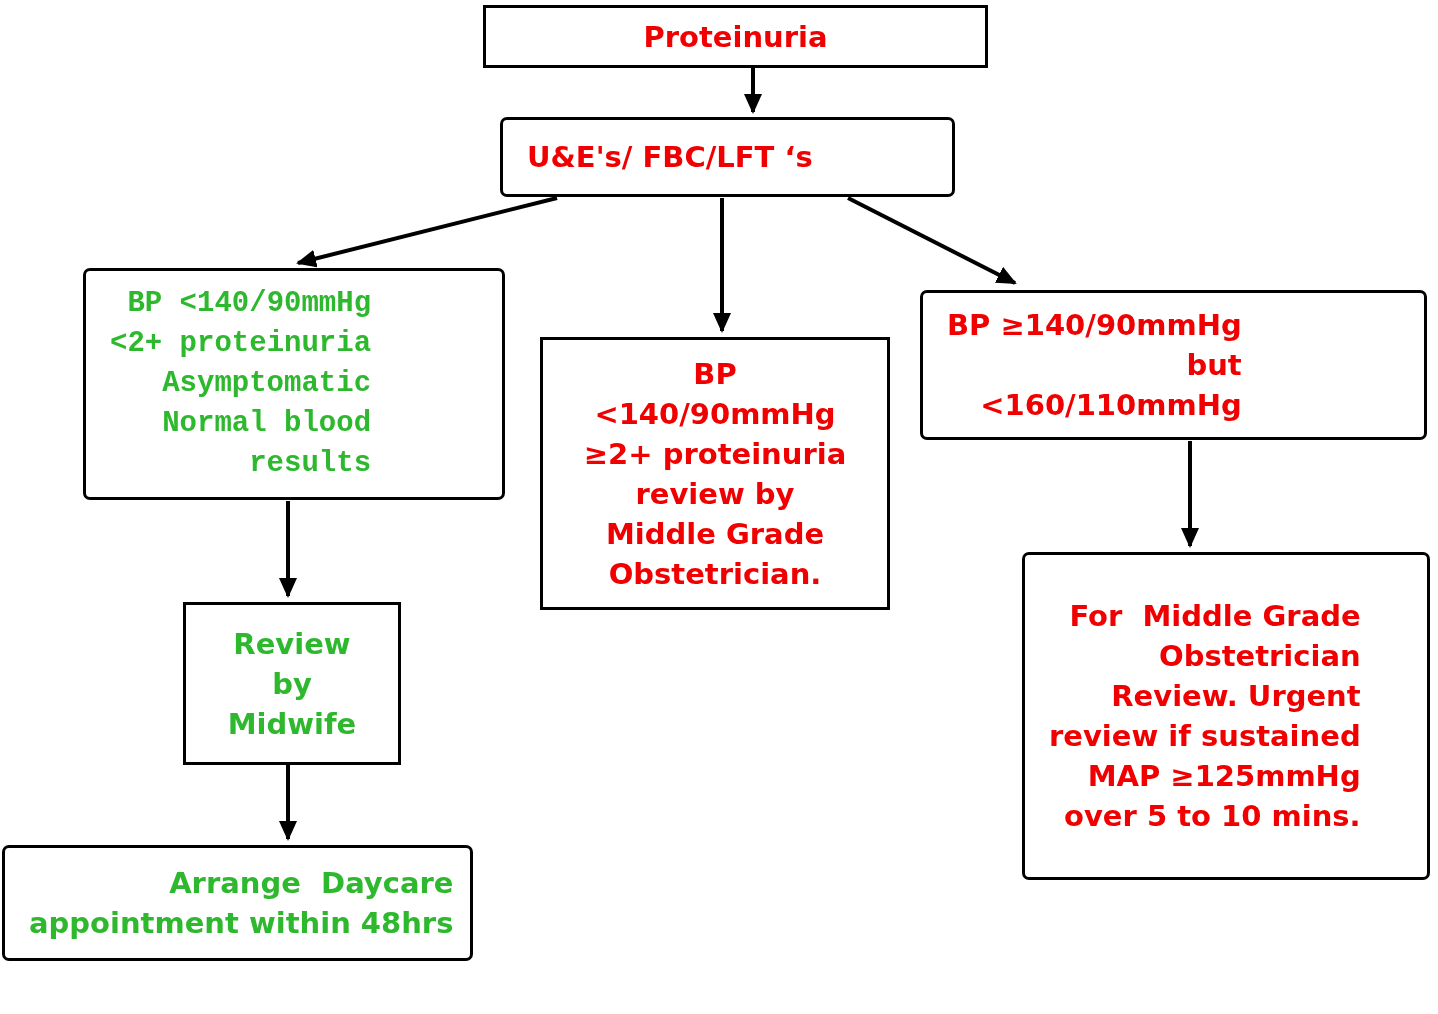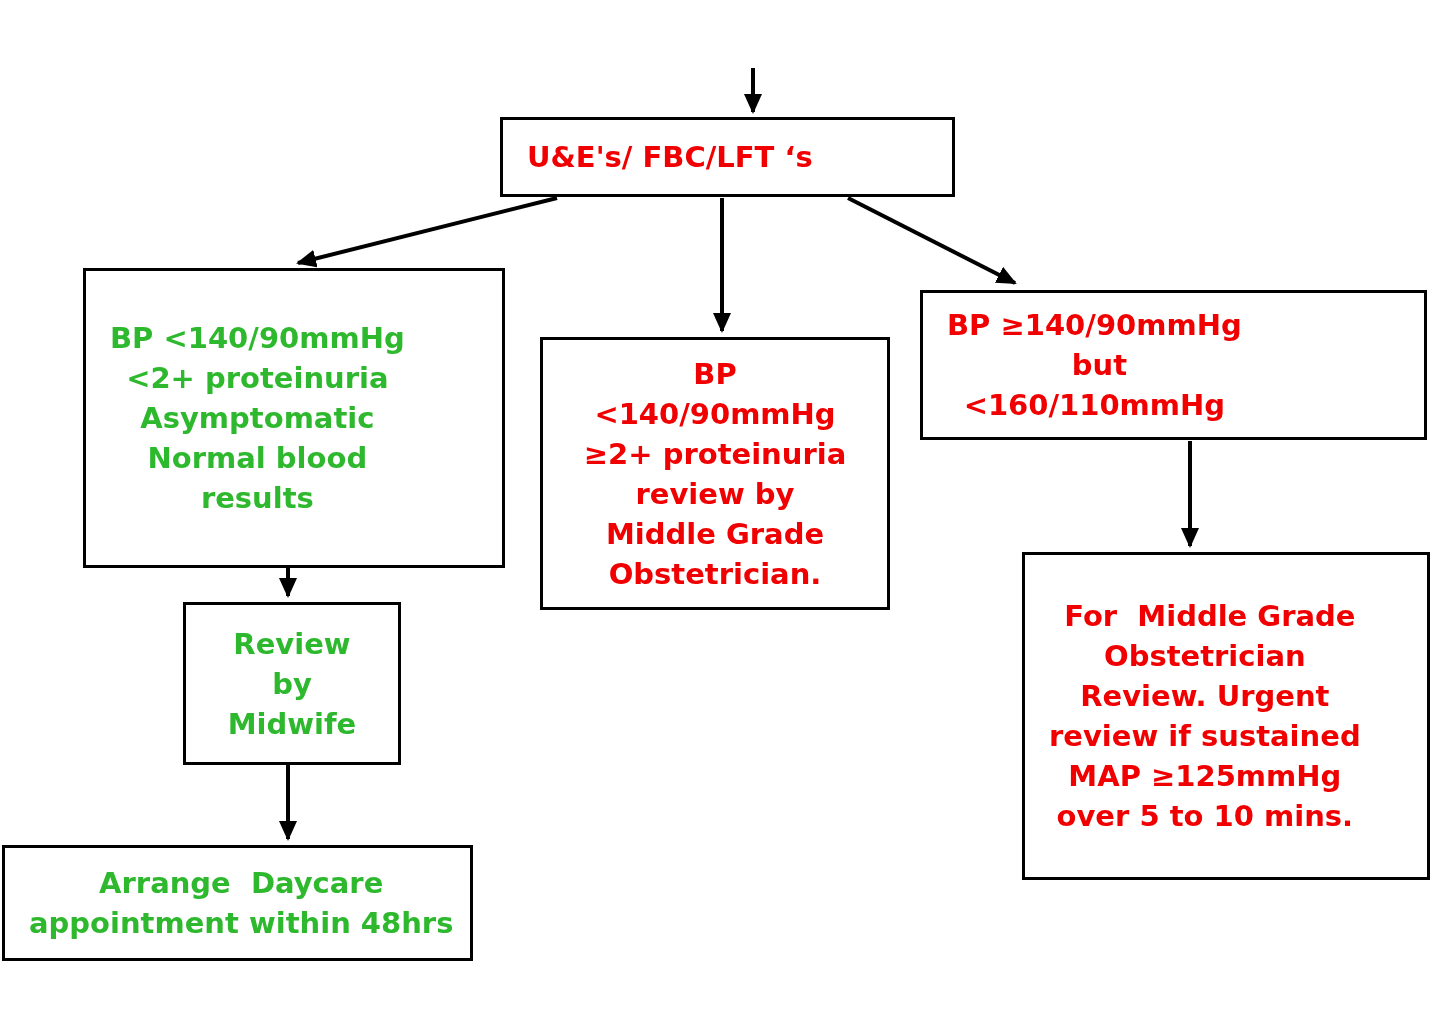--- a/index.html
+++ b/index.html
@@ -19,26 +19,26 @@
     background: #ffffff;
     display: flex;
     align-items: center;
     font-size: 29px;
     line-height: 40px;
   }
   .node .label { white-space: pre-wrap; }
   .red   { color: var(--red, #f00000); }
   .green { color: var(--green, #2eb82e); }
   .align-center { justify-content: center; text-align: center; }
-  .align-left   { justify-content: flex-start; text-align: center; padding-left: 24px; padding-right: 0; }
+  .align-left   { justify-content: flex-start; text-align: right; padding-left: 24px; padding-right: 0; border-radius: 7px; }
 
   
   .n-proteinuria  { left: 483px; top: 5px;   width: 505px; height: 63px; }
   .n-tests        { left: 500px; top: 117px; width: 455px; height: 80px; }
-  .n-mild         { left: 83px;  top: 268px; width: 422px; height: 300px; }
+  .n-mild         { left: 83px;  top: 268px; width: 422px; height: 232px; font-family: Liberation Mono, monospace; }
   .n-moderate     { left: 540px; top: 337px; width: 350px; height: 273px; }
   .n-raised       { left: 920px; top: 290px; width: 507px; height: 150px; }
   .n-midwife      { left: 183px; top: 602px; width: 218px; height: 163px; }
   .n-daycare      { left: 2px;   top: 845px; width: 471px; height: 116px; }
   .n-obstetrician { left: 1022px; top: 552px; width: 408px; height: 328px; }
 
   .arrows {
     position: absolute;
     left: 0; top: 0;
     width: 1438px;
@@ -63,20 +63,23 @@
     </defs>
     <line x1="753" y1="68" x2="753" y2="112" marker-end="url(#arrowhead)"></line>
     <line x1="557" y1="198" x2="298" y2="263" marker-end="url(#arrowhead)"></line>
     <line x1="722" y1="198" x2="722" y2="331" marker-end="url(#arrowhead)"></line>
     <line x1="848" y1="198" x2="1015" y2="283" marker-end="url(#arrowhead)"></line>
     <line x1="288" y1="501" x2="288" y2="596" marker-end="url(#arrowhead)"></line>
     <line x1="288" y1="756" x2="288" y2="839" marker-end="url(#arrowhead)"></line>
     <line x1="1190" y1="441" x2="1190" y2="546" marker-end="url(#arrowhead)"></line>
   </svg>
 
+  <div class="node n-proteinuria align-center">
+    <span class="label red">Proteinuria</span>
+  </div>
 
   <div class="node n-tests align-left">
     <span class="label red">U&amp;E's/ FBC/LFT ‘s</span>
   </div>
 
   <div class="node n-mild align-left">
     <span class="label green">BP &lt;140/90mmHg
 &lt;2+ proteinuria
 Asymptomatic
 Normal blood

